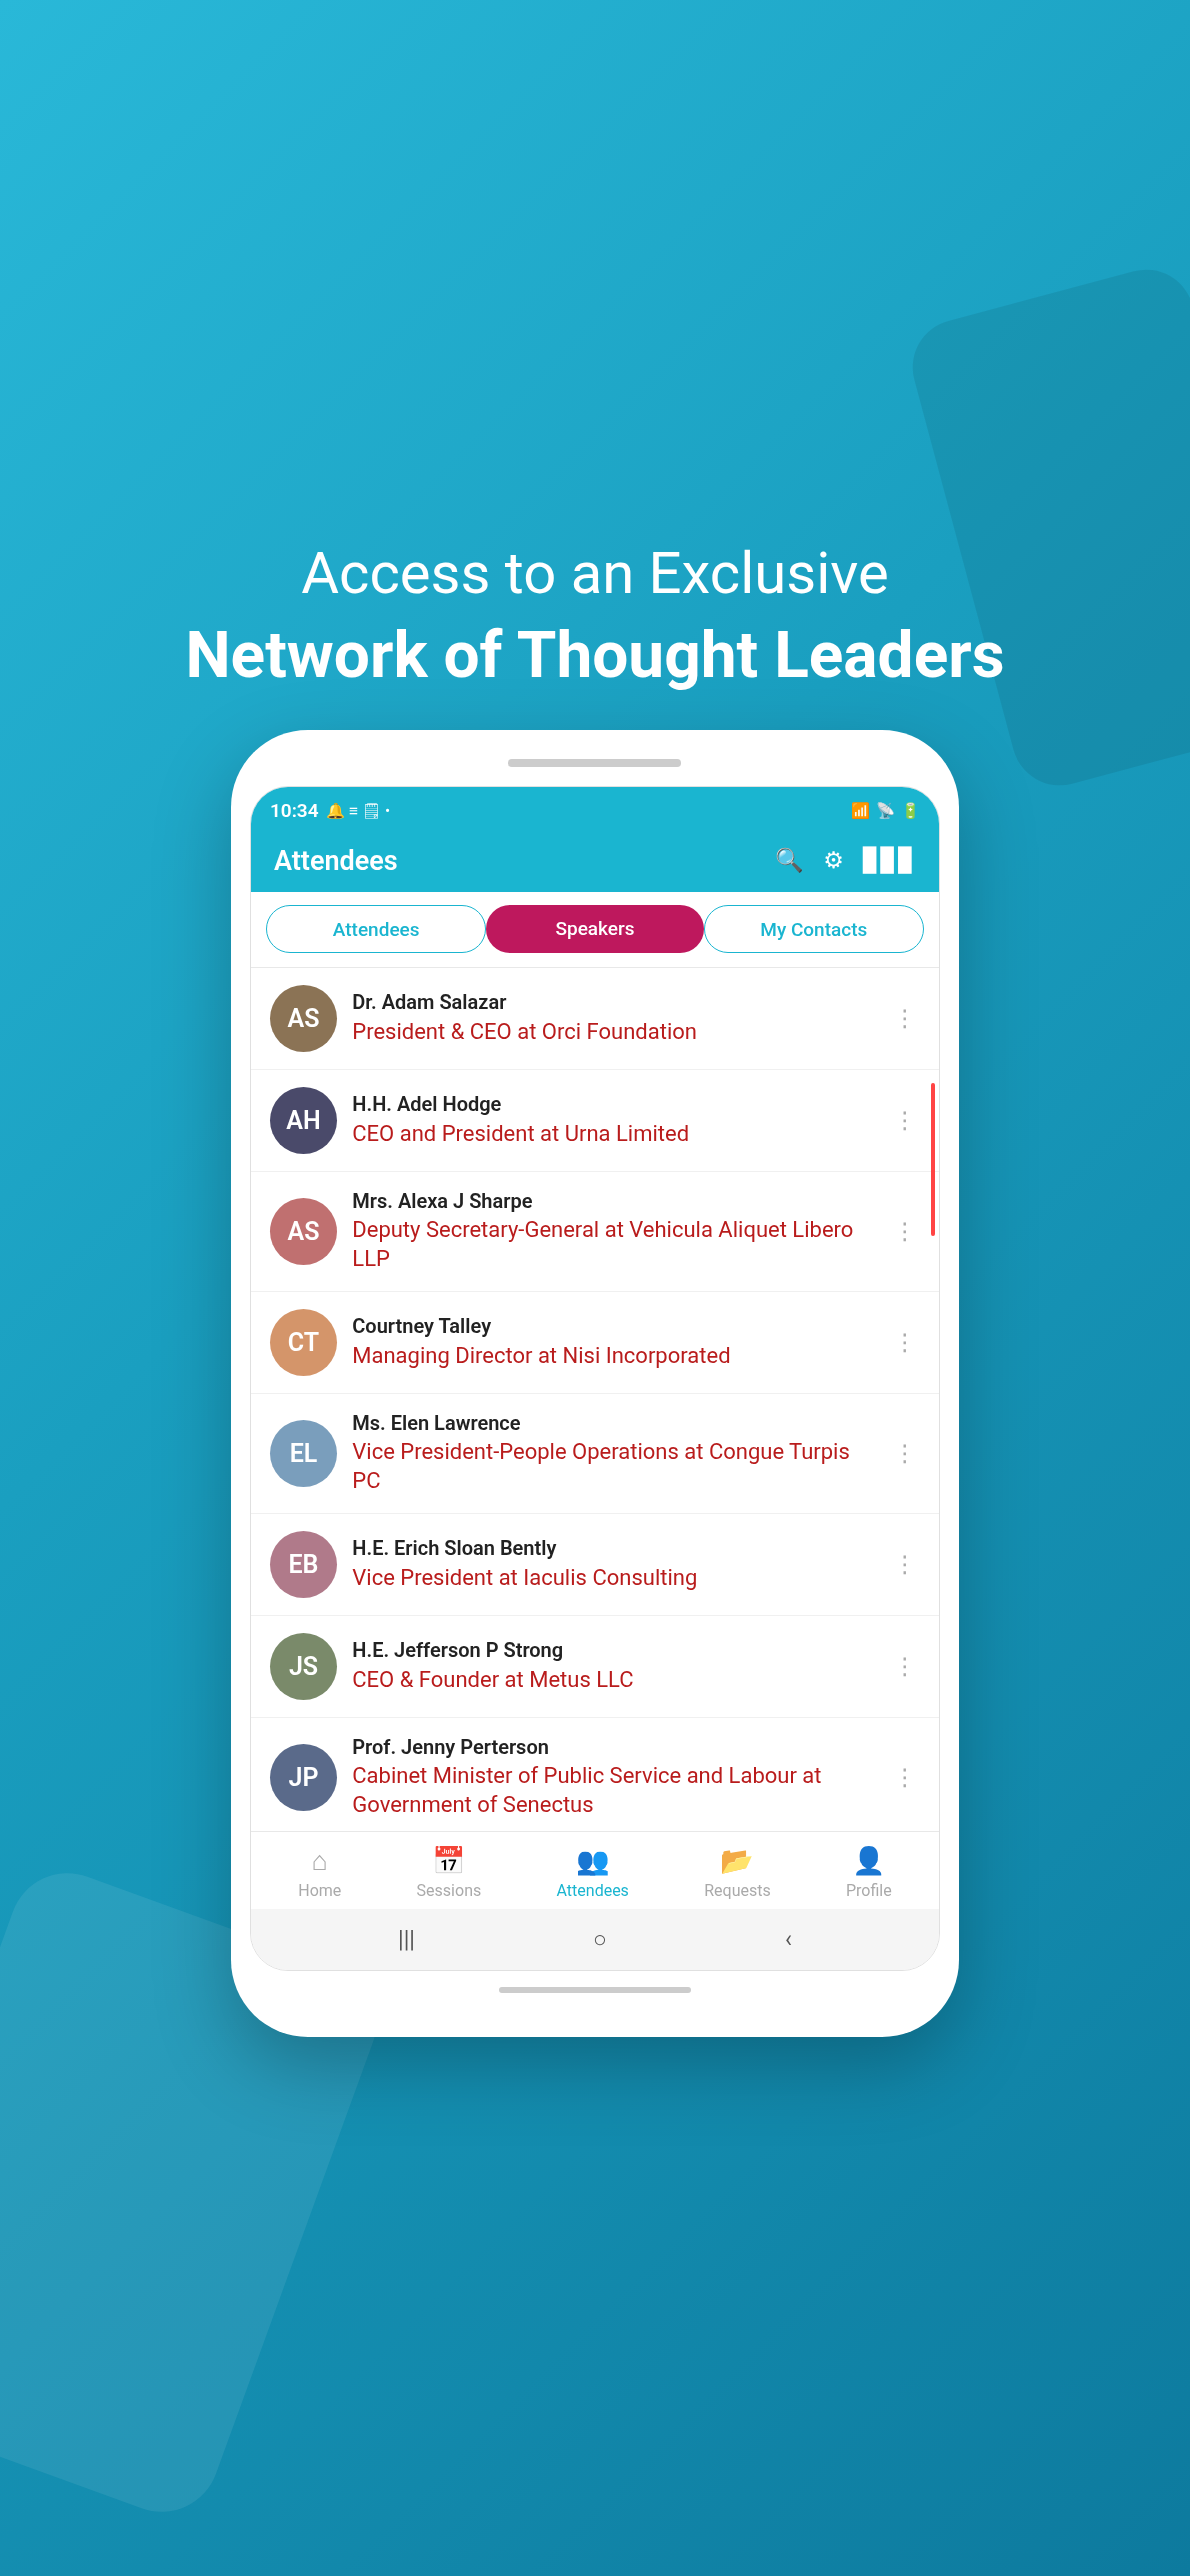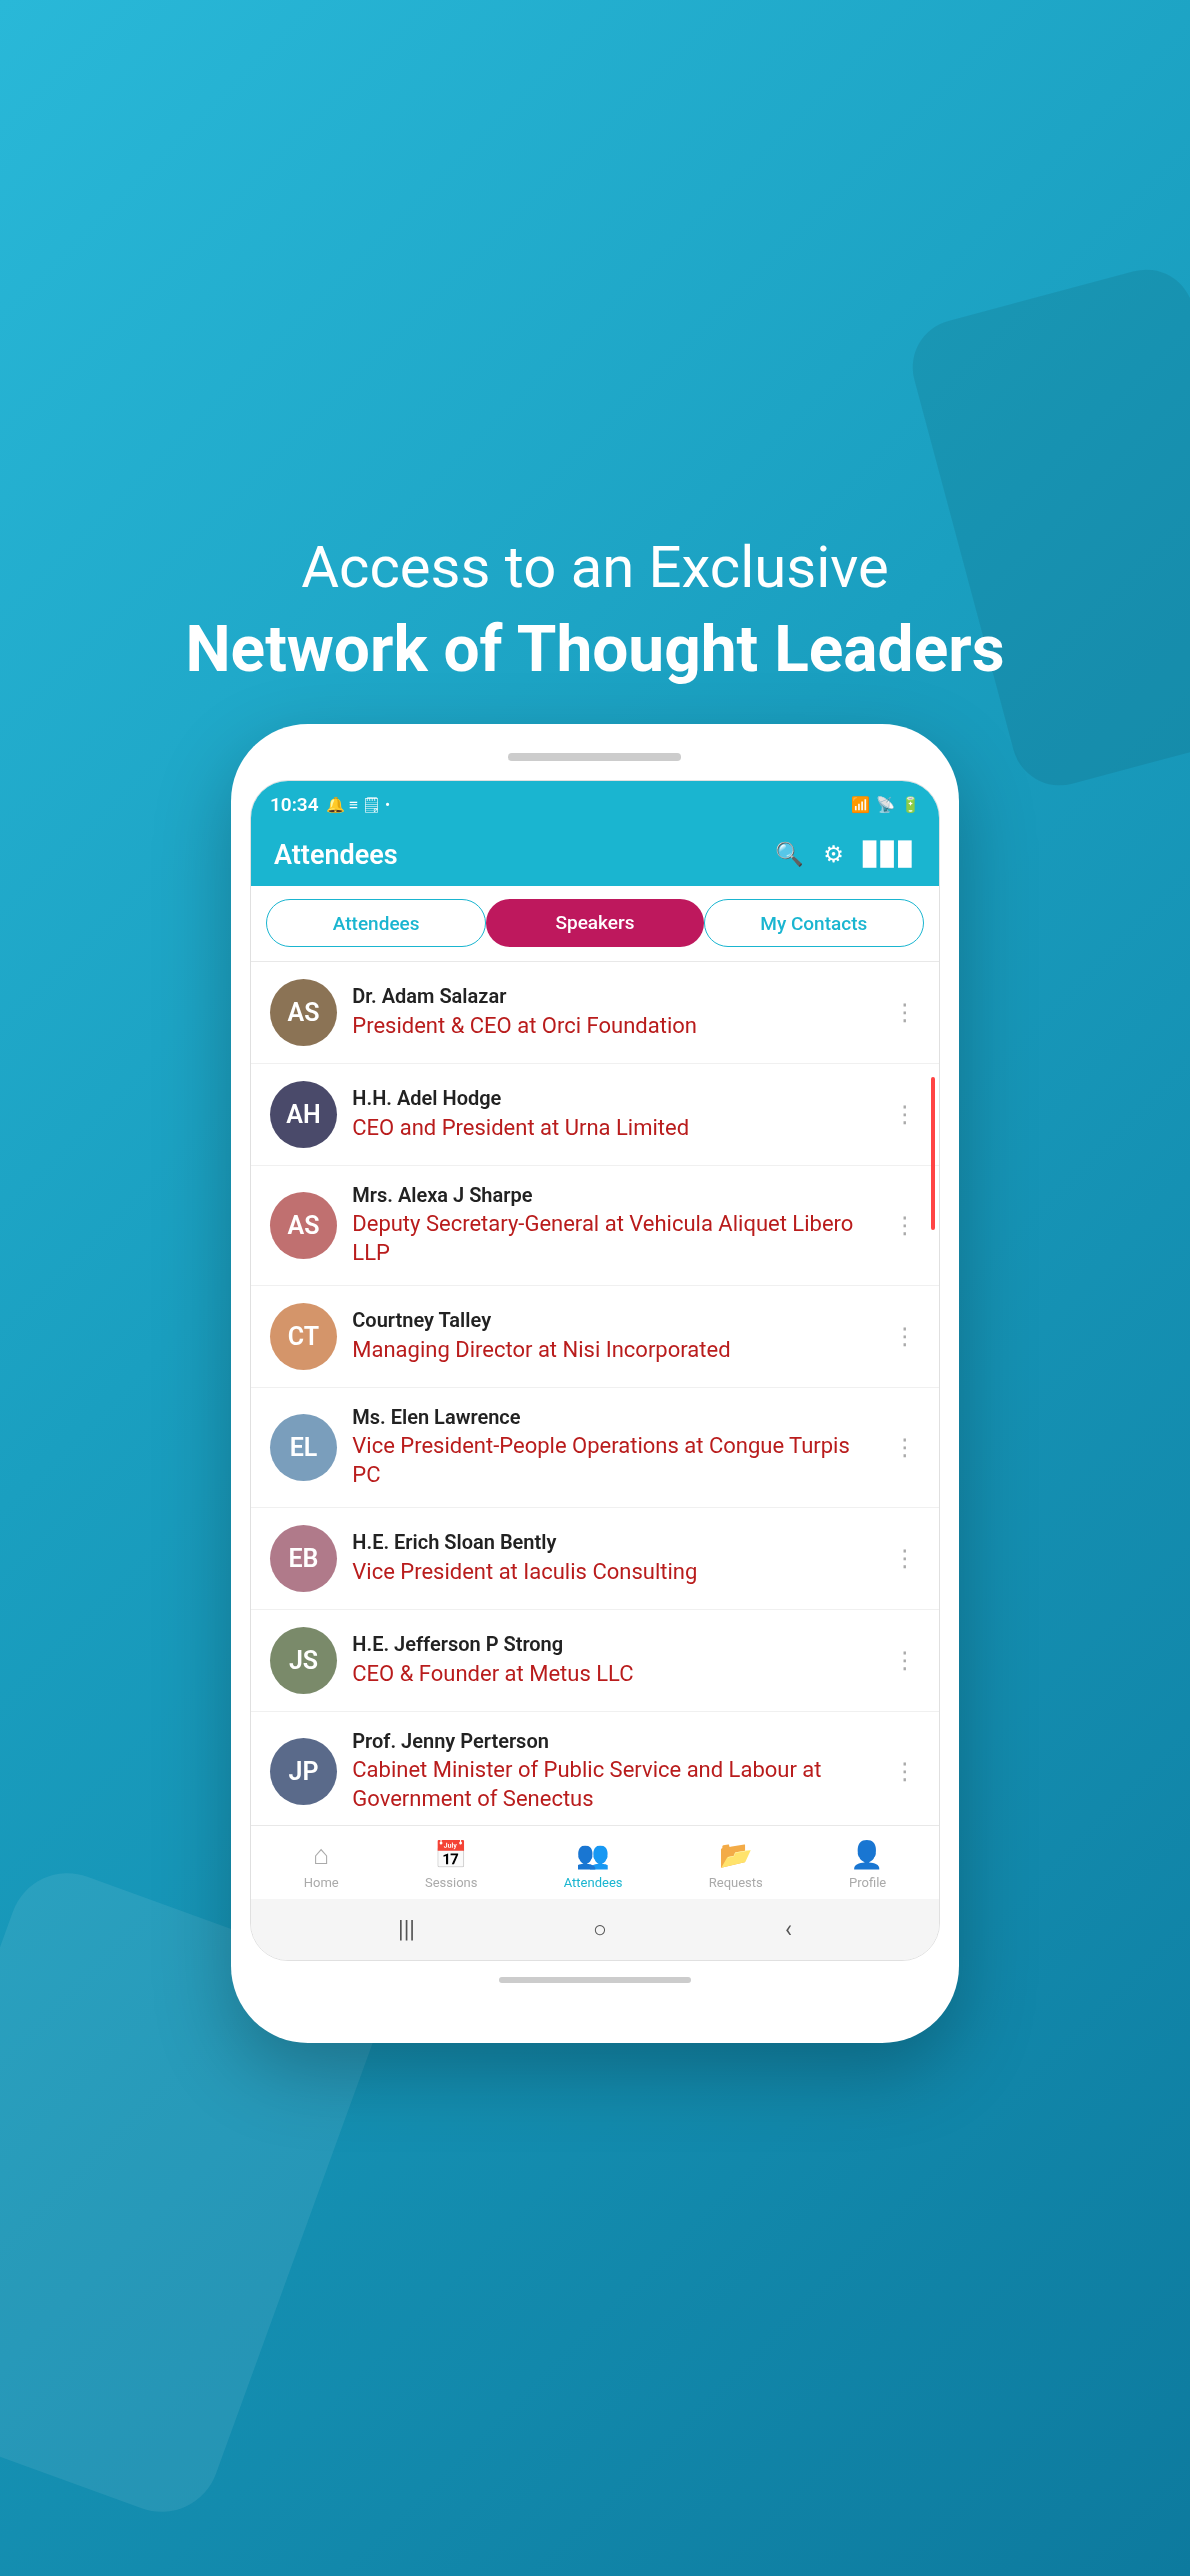--- a/index.html
+++ b/index.html
@@ -62,21 +62,21 @@
 
     .headline .title {
       font-size: 64px;
       font-weight: 700;
       line-height: 1.15;
     }
 
     .phone-wrapper {
       background: white;
       border-radius: 77px;
-      padding: 29px 19px 60px;
+      padding: 29px 19px 44px;
       width: 728px;
       box-shadow: 0 29px 77px rgba(0,0,0,0.25);
     }
 
     .phone-notch {
       width: 173px;
       height: 7.7px;
       background: #ccc;
       border-radius: 3.8px;
       margin: 0 auto 19px;
@@ -264,21 +264,21 @@
     .nav-icon {
       font-size: 27px;
       color: #aaa;
     }
 
     .nav-icon.active {
       color: #1ab5d0;
     }
 
     .nav-label {
-      font-size: 13px;
+      font-size: 16px;
       color: #aaa;
     }
 
     .nav-label.active {
       color: #1ab5d0;
     }
 
     
     .system-nav {
       background: #f5f5f5;

